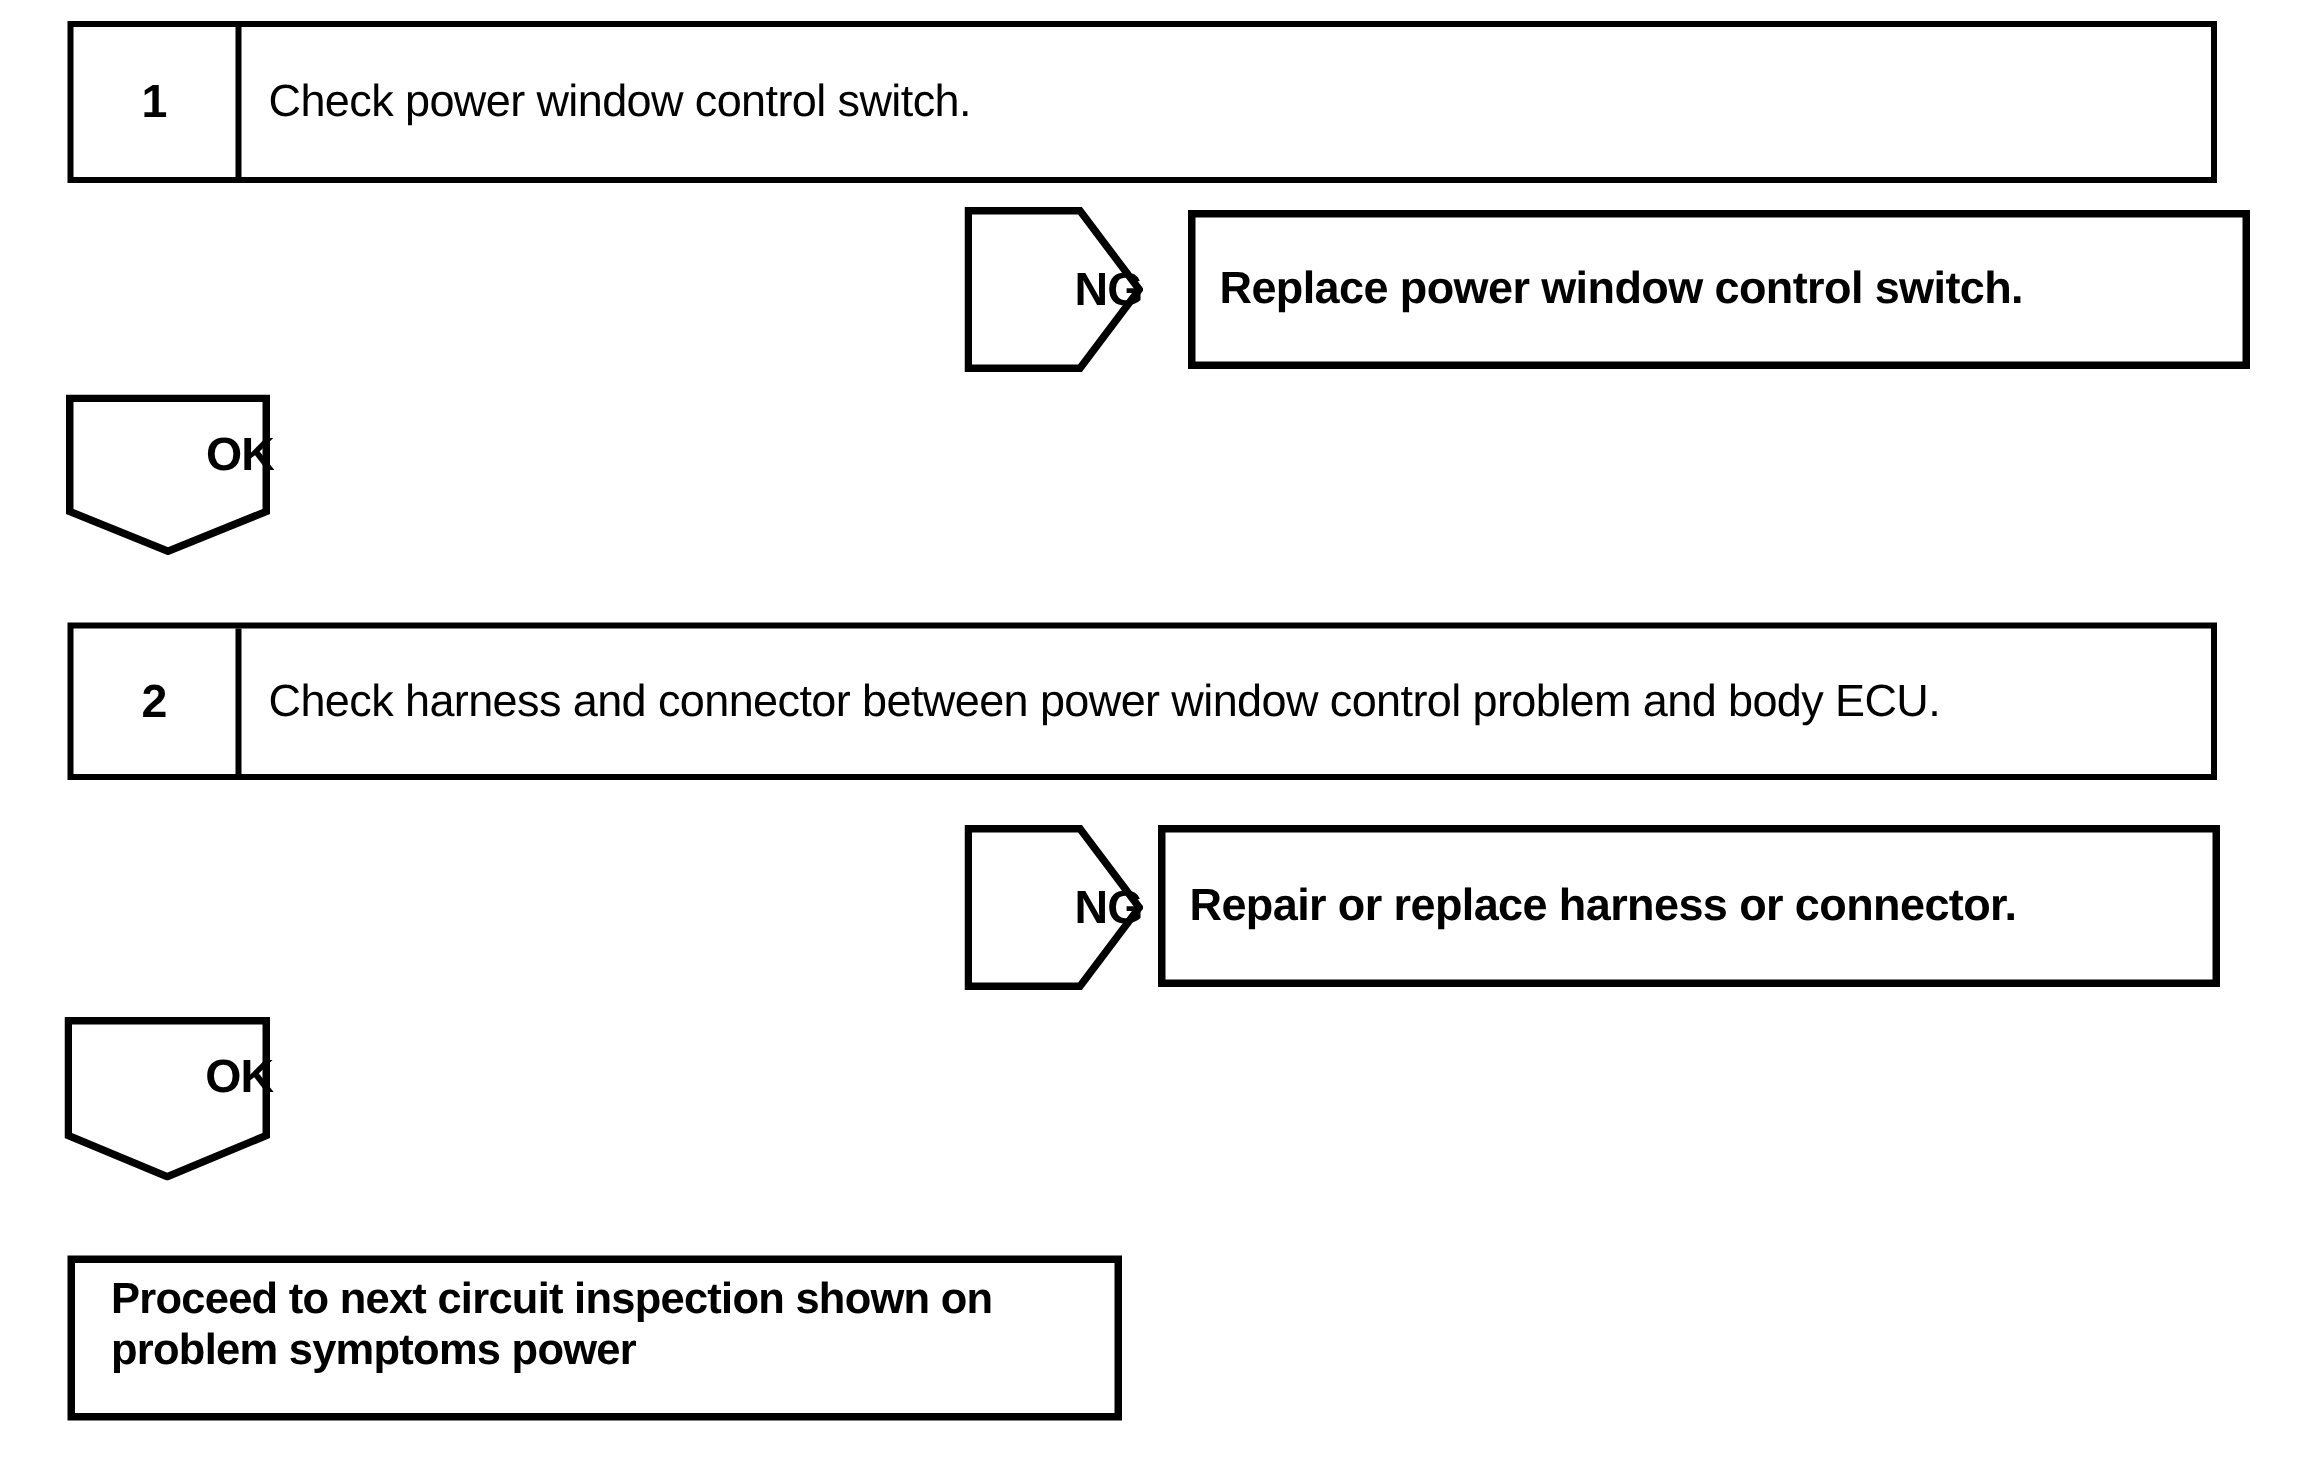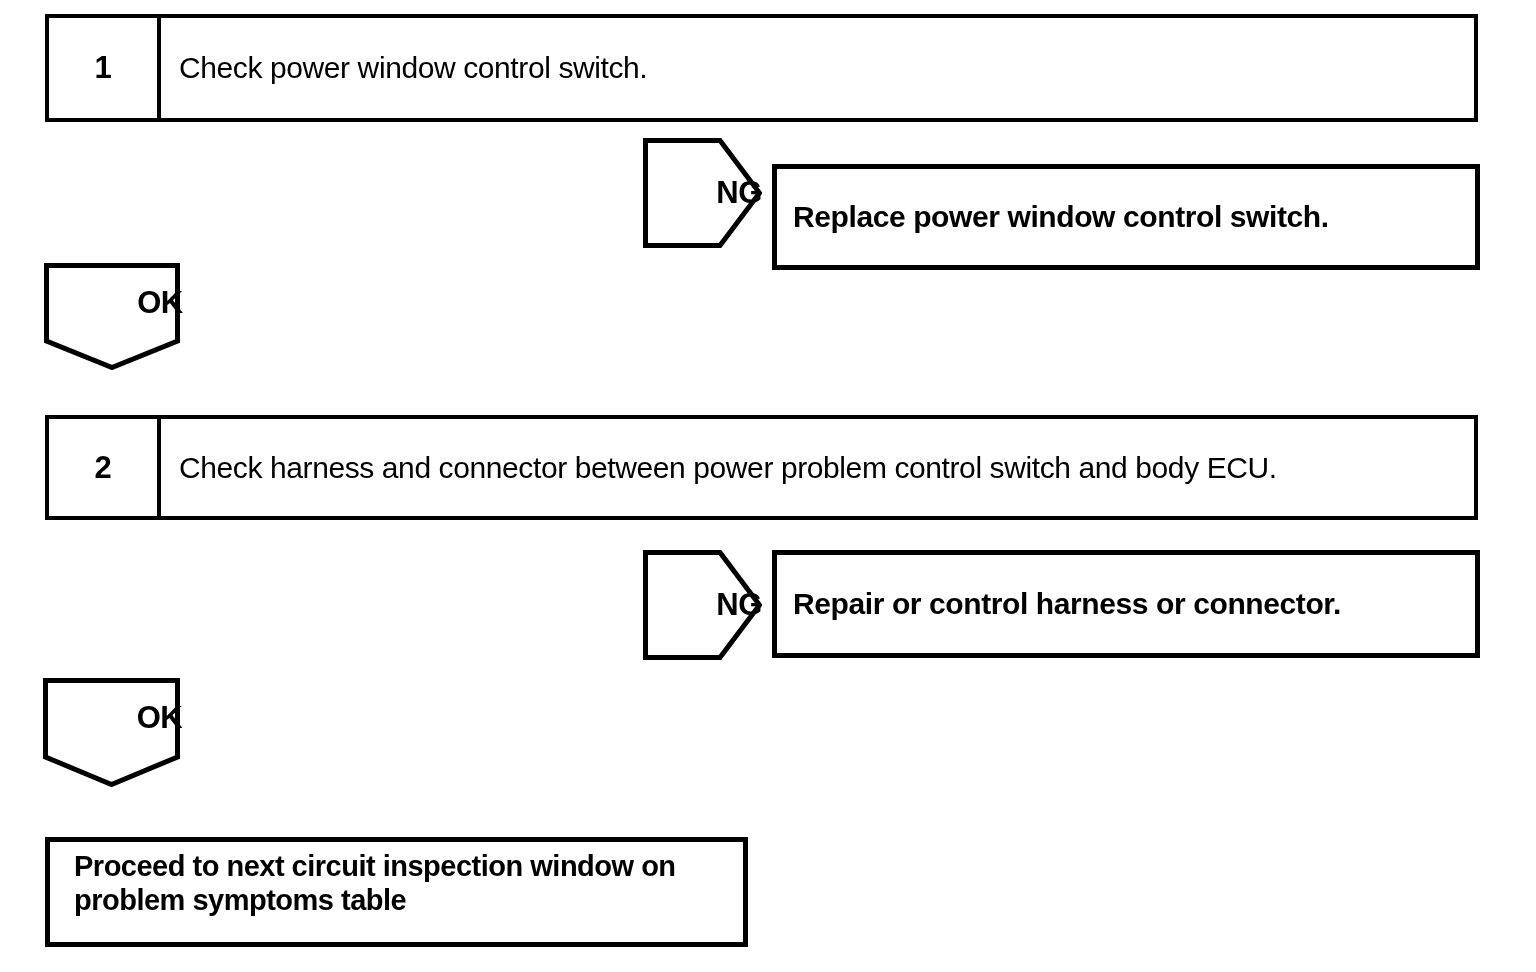--- a/index.html
+++ b/index.html
@@ -109,53 +109,53 @@
       </div>
   </div>
 
   <div class="pent pent-ng" style="left:643px; top:138px; width:119px; height:110px;">
     <svg width="119" height="110" viewBox="0 0 119 110">
       <polygon points="2.5,2.5 77,2.5 116.5,55 77,107.5 2.5,107.5" fill="#ffffff" stroke="#000000" stroke-width="5" stroke-linejoin="miter"></polygon>
     </svg>
     <span class="plabel">NG</span>
   </div>
 
-  <div class="replybox" style="left:772px; top:140px; width:708px; height:106px;margin-top:24px;">
+  <div class="replybox" style="left:792px; top:140px; width:708px; height:106px;">
     <span>Replace power window control switch.</span>
   </div>
 
   <div class="pent pent-ok" style="left:44px; top:263px; width:136px; height:107px;">
     <svg width="136" height="107" viewBox="0 0 136 107">
       <polygon points="2.5,2.5 133.5,2.5 133.5,78 68,104.5 2.5,78" fill="#ffffff" stroke="#000000" stroke-width="5" stroke-linejoin="miter"></polygon>
     </svg>
     <span class="plabel">OK</span>
   </div>
 
   <div class="stepbox" style="left:45px; top:415px; width:1433px; height:105px;">
     <div class="numcell">2</div>
     <div class="instr">
-        <span>Check harness and connector between power problem control switch and body ECU.</span>
+        <span>Check harness and connector between power window control problem and body ECU.</span>
       </div>
   </div>
 
   <div class="pent pent-ng" style="left:643px; top:550px; width:119px; height:110px;">
     <svg width="119" height="110" viewBox="0 0 119 110">
       <polygon points="2.5,2.5 77,2.5 116.5,55 77,107.5 2.5,107.5" fill="#ffffff" stroke="#000000" stroke-width="5" stroke-linejoin="miter"></polygon>
     </svg>
     <span class="plabel">NG</span>
   </div>
 
   <div class="replybox" style="left:772px; top:550px; width:708px; height:108px;">
-    <span>Repair or control harness or connector.</span>
+    <span>Repair or replace harness or connector.</span>
   </div>
 
   <div class="pent pent-ok" style="left:43px; top:678px; width:137px; height:109px;">
     <svg width="137" height="109" viewBox="0 0 137 109">
       <polygon points="2.5,2.5 134.5,2.5 134.5,79 68.5,106.5 2.5,79" fill="#ffffff" stroke="#000000" stroke-width="5" stroke-linejoin="miter"></polygon>
     </svg>
     <span class="plabel">OK</span>
   </div>
 
   <div class="terminalbox" style="left:45px; top:837px; width:703px; height:110px;">
-    <span>Proceed to next circuit inspection window on problem symptoms table</span>
+    <span>Proceed to next circuit inspection shown on problem symptoms power</span>
   </div>
 
 </div>
 
 </body></html>

